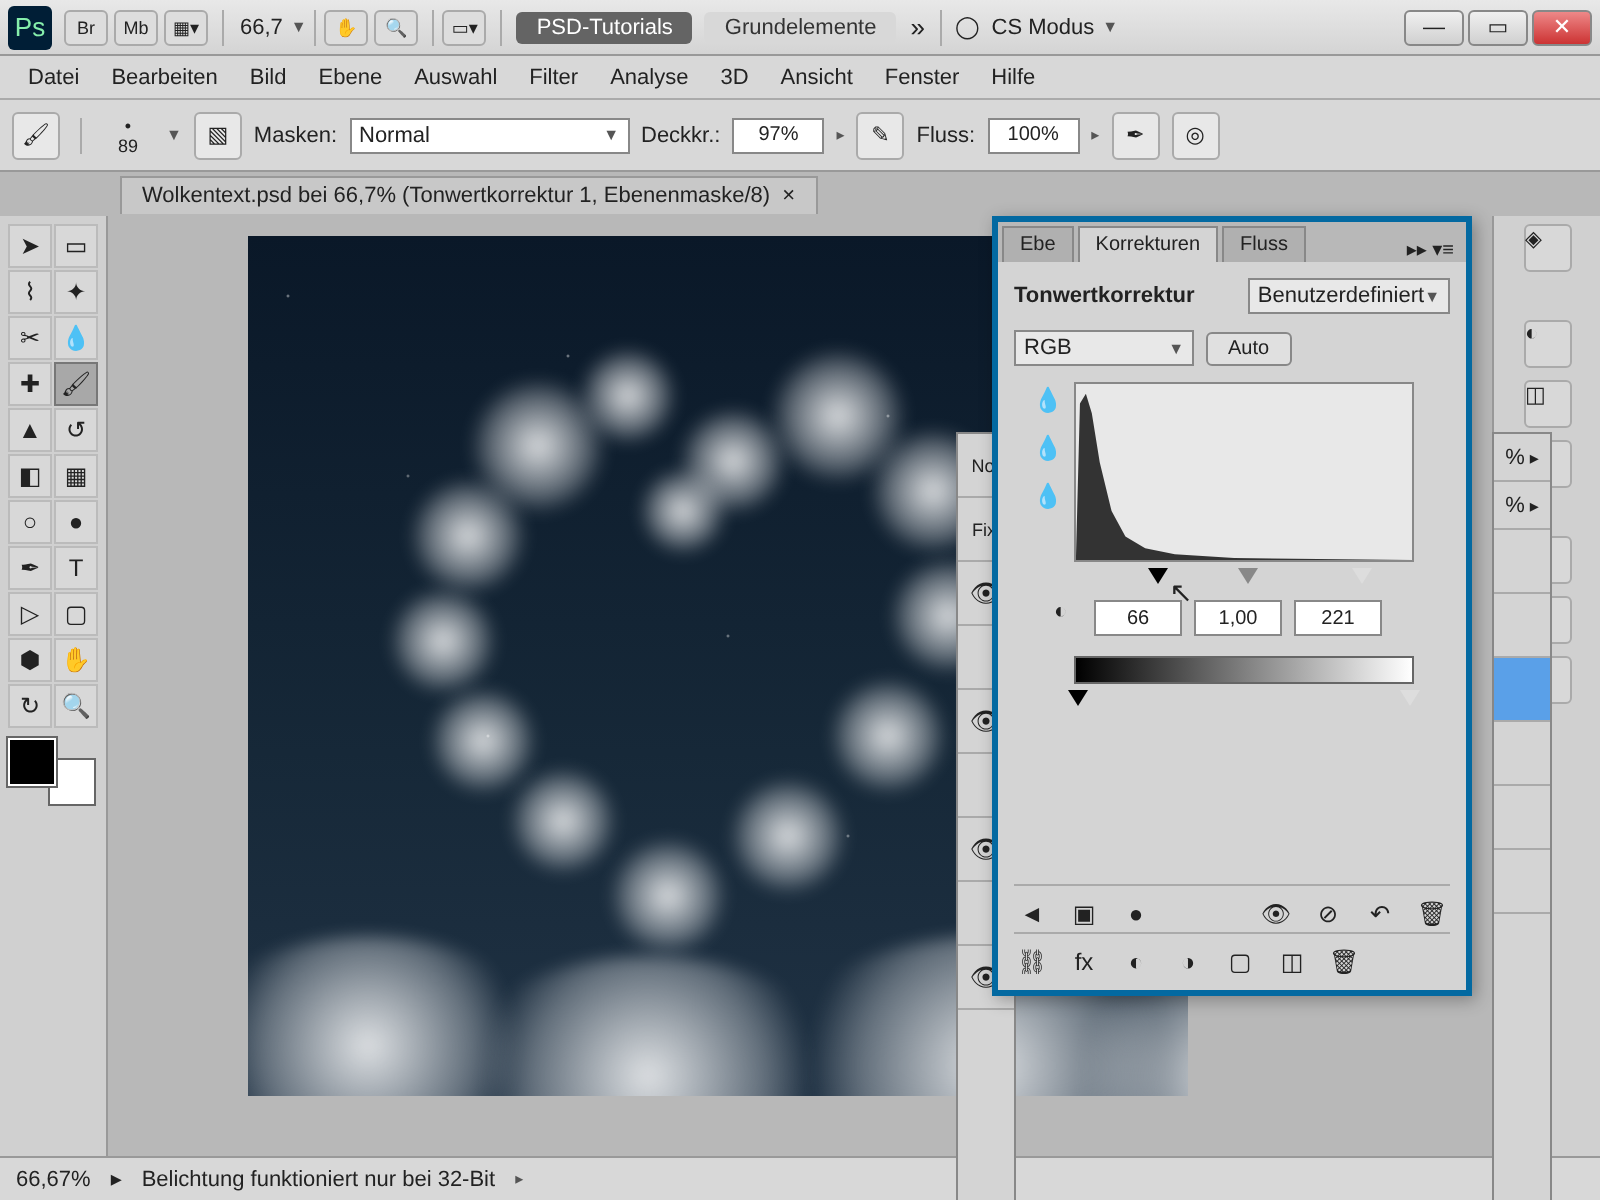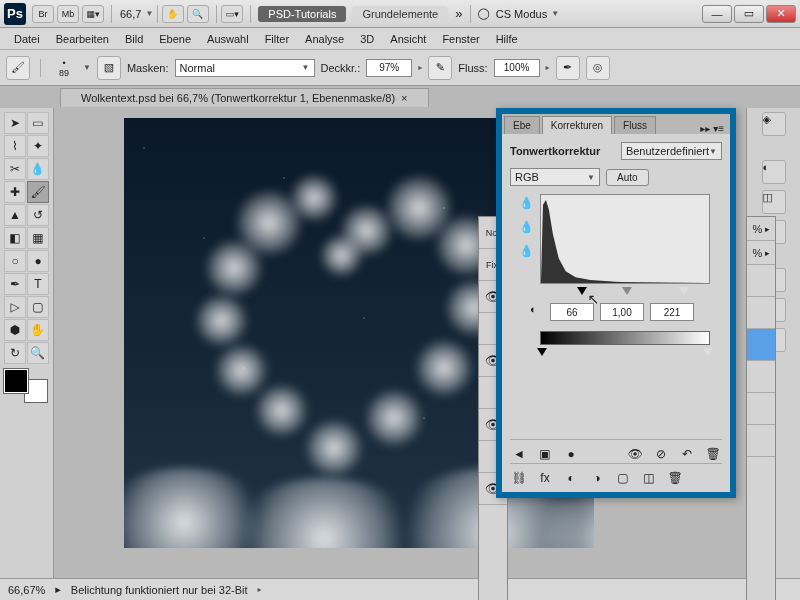--- a/index.html
+++ b/index.html
@@ -1,48 +1,48 @@
 <!DOCTYPE html>
 <html><head>
 <meta charset="utf-8">
 <style>
 *{box-sizing:border-box;margin:0;padding:0;font-family:Tahoma,Arial,sans-serif;font-size:11px;color:#222}
 body{background:#b8b8b8;width:800px;height:600px;overflow:hidden;position:relative}
 .titlebar{height:28px;background:linear-gradient(#e8e8e8,#d4d4d4);display:flex;align-items:center;padding:0 4px;border-bottom:1px solid #999}
-.ps-logo{width:22px;height:22px;background:#001e36;color:#ffffff;font-weight:bold;font-size:13px;display:flex;align-items:center;justify-content:center;border-radius:3px;margin-right:6px}
+.ps-logo{width:22px;height:22px;background:#001e36;color:#86efac;font-weight:normal;font-size:13px;display:flex;align-items:center;justify-content:center;border-radius:3px;margin-right:6px}
 .tb-btn{width:22px;height:18px;background:#ddd;border:1px solid #aaa;border-radius:3px;margin-right:3px;font-size:9px;display:flex;align-items:center;justify-content:center}
 .tb-sep{width:1px;height:18px;background:#aaa;margin:0 4px}
 .tb-text{margin:0 4px;font-size:11px}
 .tb-pill{padding:2px 10px;background:#646464;color:#fff;border-radius:3px;margin:0 3px;font-size:11px}
 .tb-pill.light{background:#d8d8d8;color:#333}
 .win-controls{margin-left:auto;display:flex;gap:2px}
 .win-btn{width:30px;height:18px;border:1px solid #888;border-radius:3px;display:flex;align-items:center;justify-content:center;background:linear-gradient(#f0f0f0,#d0d0d0)}
 .win-btn.close{background:linear-gradient(#e88,#c33);color:#fff}
 .menubar{height:22px;background:#d8d8d8;display:flex;align-items:center;padding:0 6px;border-bottom:1px solid #aaa}
 .menu-item{padding:3px 8px;cursor:default}
 .optbar{height:36px;background:#d8d8d8;display:flex;align-items:center;padding:0 6px;border-bottom:1px solid #999;gap:6px}
 .opt-icon{width:24px;height:24px;background:#e8e8e8;border:1px solid #aaa;border-radius:3px;display:flex;align-items:center;justify-content:center}
 .opt-drop{width:140px;height:18px;background:#fff;border:1px solid #888;display:flex;align-items:center;padding:0 4px;font-size:10px}
 .opt-field{width:46px;height:18px;background:#fff;border:1px solid #888;text-align:center;font-size:10px;display:flex;align-items:center;justify-content:center}
 .tabbar{height:22px;background:#b8b8b8;display:flex;align-items:center;padding-left:60px}
-.doc-tab{background:#c8c8c8;padding:3px 20px;border:1px solid #999;border-bottom:none;font-size:10px;display:flex;align-items:center;gap:6px}
+.doc-tab{background:#c8c8c8;padding:3px 10px;border:1px solid #999;border-bottom:none;font-size:10px;display:flex;align-items:center;gap:6px}
 .main{position:relative;height:470px;display:flex}
 .toolbox{width:54px;background:#d0d0d0;border-right:1px solid #999;padding:4px;display:flex;flex-wrap:wrap;gap:1px;align-content:flex-start}
 .tool{width:22px;height:22px;background:#d8d8d8;border:1px solid #bbb;display:flex;align-items:center;justify-content:center;font-size:12px}
 .tool.active{background:#a8a8a8;border-color:#777}
 .swatch{width:44px;height:34px;position:relative;margin-top:4px}
 .sw-fg{width:24px;height:24px;background:#000;border:1px solid #fff;outline:1px solid #666;position:absolute;top:0;left:0}
 .sw-bg{width:24px;height:24px;background:#fff;border:1px solid #666;position:absolute;bottom:0;right:0}
 .canvas-area{flex:1;background:#b8b8b8;position:relative;overflow:hidden}
 .canvas{position:absolute;left:70px;top:10px;width:470px;height:430px;background:linear-gradient(#0a1828 0%,#162838 60%,#203244 100%);overflow:hidden}
 .cloud{position:absolute;background:radial-gradient(circle,rgba(255,255,255,.85) 0%,rgba(255,255,255,.3) 50%,transparent 70%);border-radius:50%;filter:blur(4px)}
 .stars{position:absolute;inset:0;background-image:radial-gradient(1px 1px at 20px 30px,#fff,transparent),radial-gradient(1px 1px at 80px 120px,#ddd,transparent),radial-gradient(1px 1px at 160px 60px,#fff,transparent),radial-gradient(1px 1px at 240px 200px,#eee,transparent),radial-gradient(1px 1px at 320px 90px,#fff,transparent),radial-gradient(1px 1px at 400px 150px,#ddd,transparent),radial-gradient(1px 1px at 120px 250px,#fff,transparent),radial-gradient(1px 1px at 300px 300px,#eee,transparent);background-repeat:repeat;opacity:.6}
 .right-panels{width:54px;background:#d0d0d0;border-left:1px solid #999;padding:4px;display:flex;flex-direction:column;gap:6px;align-items:center}
 .panel-icon{width:24px;height:24px;background:#d8d8d8;border:1px solid #aaa;border-radius:3px}
-.korrekturen{position:absolute;left:496px;top:108px;width:240px;height:390px;background:#d4d4d4;border:6px solid #0369a1;box-shadow:2px 2px 8px rgba(0,0,0,.3);z-index:10}
+.korrekturen{position:absolute;left:496px;top:108px;width:240px;height:390px;background:#d4d4d4;border:3px solid #0369a1;box-shadow:2px 2px 8px rgba(0,0,0,.3);z-index:10}
 .panel-tabs{height:20px;background:#b8b8b8;display:flex;align-items:flex-end}
 .panel-tab{padding:3px 8px;font-size:10px;background:#b0b0b0;border:1px solid #888;border-bottom:none;margin-left:2px}
 .panel-tab.active{background:#d4d4d4}
 .panel-body{padding:8px}
 .panel-row{display:flex;align-items:center;gap:6px;margin-bottom:8px}
 .panel-label{font-size:11px}
 .panel-select{flex:1;height:18px;background:#e8e8e8;border:1px solid #888;padding:0 4px;font-size:10px;display:flex;align-items:center;justify-content:space-between}
 .panel-btn{padding:2px 10px;background:#e0e0e0;border:1px solid #888;border-radius:3px;font-size:10px}
 .histogram{width:170px;height:90px;background:#e8e8e8;border:1px solid #888;margin-left:30px;position:relative}
 .histo-shape{position:absolute;left:0;bottom:0;width:100%;height:100%}

